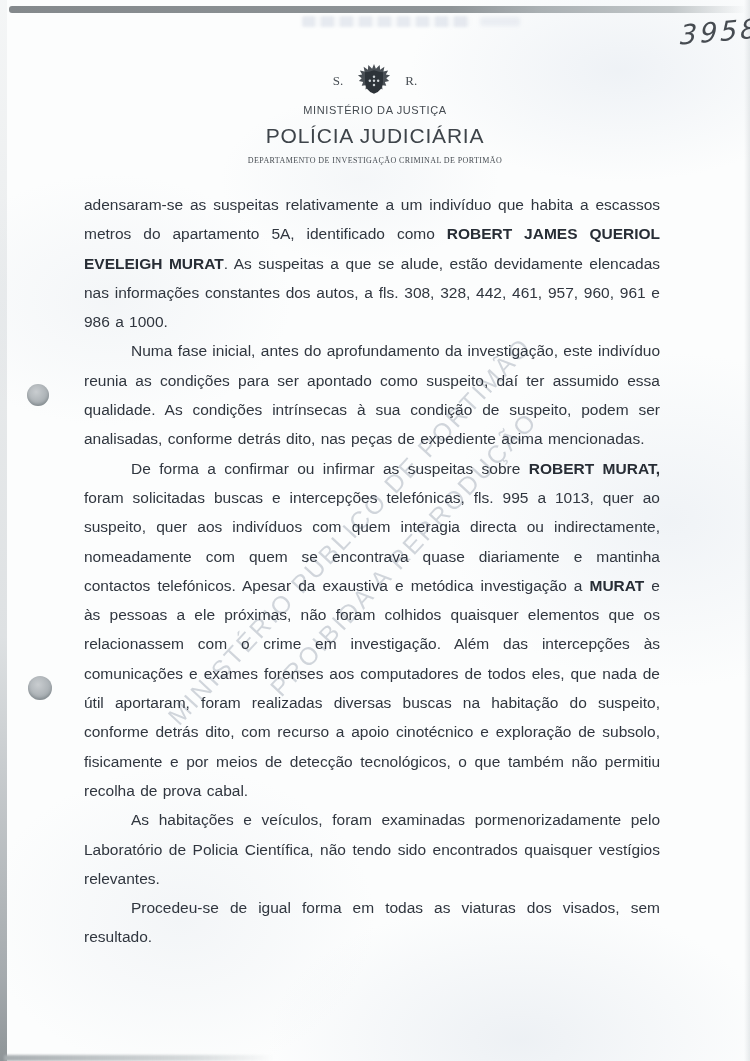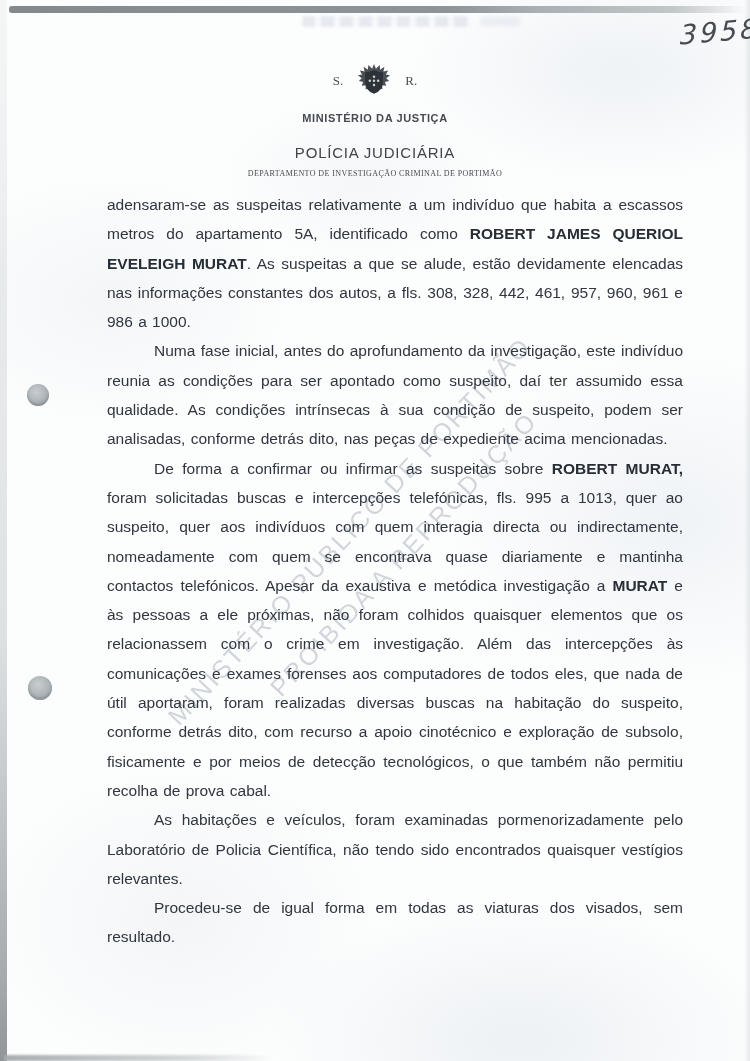--- a/index.html
+++ b/index.html
@@ -57,37 +57,37 @@
     position:absolute; top:16px; left:680px;
     font-family:"DejaVu Sans", sans-serif; font-style:italic;
     font-size:27px; letter-spacing:3px; color:#464b51;
     transform:rotate(-5deg) skewX(-7deg);
   }
 
   
   .header { position:absolute; top:62px; left:0; width:100%; text-align:center; color:#41474d; z-index:2; }
   .sr-row { display:flex; align-items:center; justify-content:center; gap:14px; height:38px; }
   .sr-letter { font-family:"Liberation Serif", serif; font-size:13px; color:#4a5056; }
-  .ministry { margin-top:12px; font-size:11px; font-weight:bold; letter-spacing:0.6px; color:#454b51; }
-  .org { margin-top:20px; font-size:15px; letter-spacing:0.8px; color:#3e444a; }
+  .ministry { margin-top:4px; font-size:11px; font-weight:normal; letter-spacing:0.6px; color:#454b51; }
+  .org { margin-top:8px; font-size:21px; letter-spacing:0.8px; color:#3e444a; }
   .dept { margin-top:8px; font-size:8px; letter-spacing:0.4px; color:#464c52;font-family:Liberation Serif, serif; }
 
   
   .watermark {
     position:absolute; left:90px; top:300px; width:560px; height:500px; z-index:1;
     display:flex; flex-direction:column; align-items:center; justify-content:center; gap:26px;
     transform:rotate(-47deg);
     color:rgba(148,158,171,0.42);
     font-size:25px; letter-spacing:2.5px; white-space:nowrap; pointer-events:none;
   }
   .watermark .wm2 { margin-left:40px; }
 
   
   .body-text {
-    position:absolute; left:107px; top:190px; width:576px; z-index:2;
+    position:absolute; left:84px; top:190px; width:576px; z-index:2;
     font-size:15.5px; line-height:29.3px; text-align:justify;
     color:#30363f; word-spacing:1px;
   }
   .body-text p { margin:0; }
   .body-text p.indent { text-indent:47px; }
   .body-text .b { font-weight:bold; color:#272d35; }
 </style>
 </head>
 <body>
 

